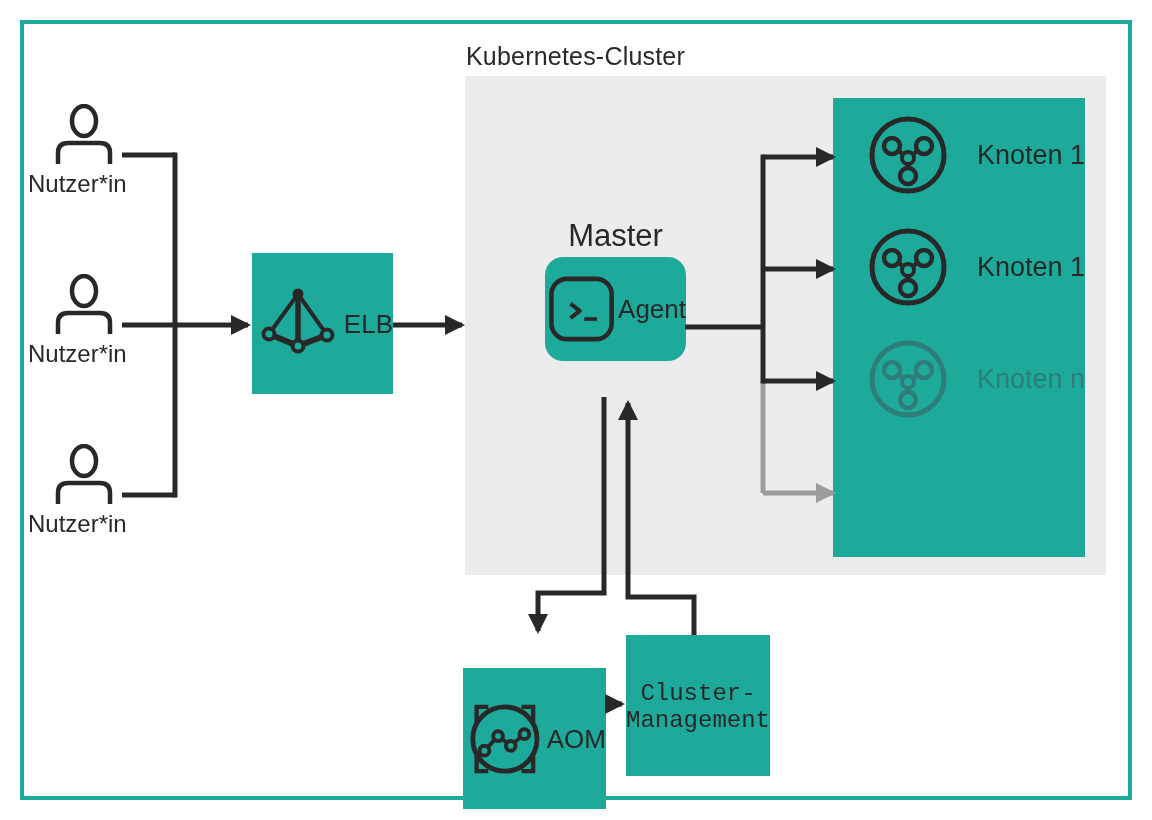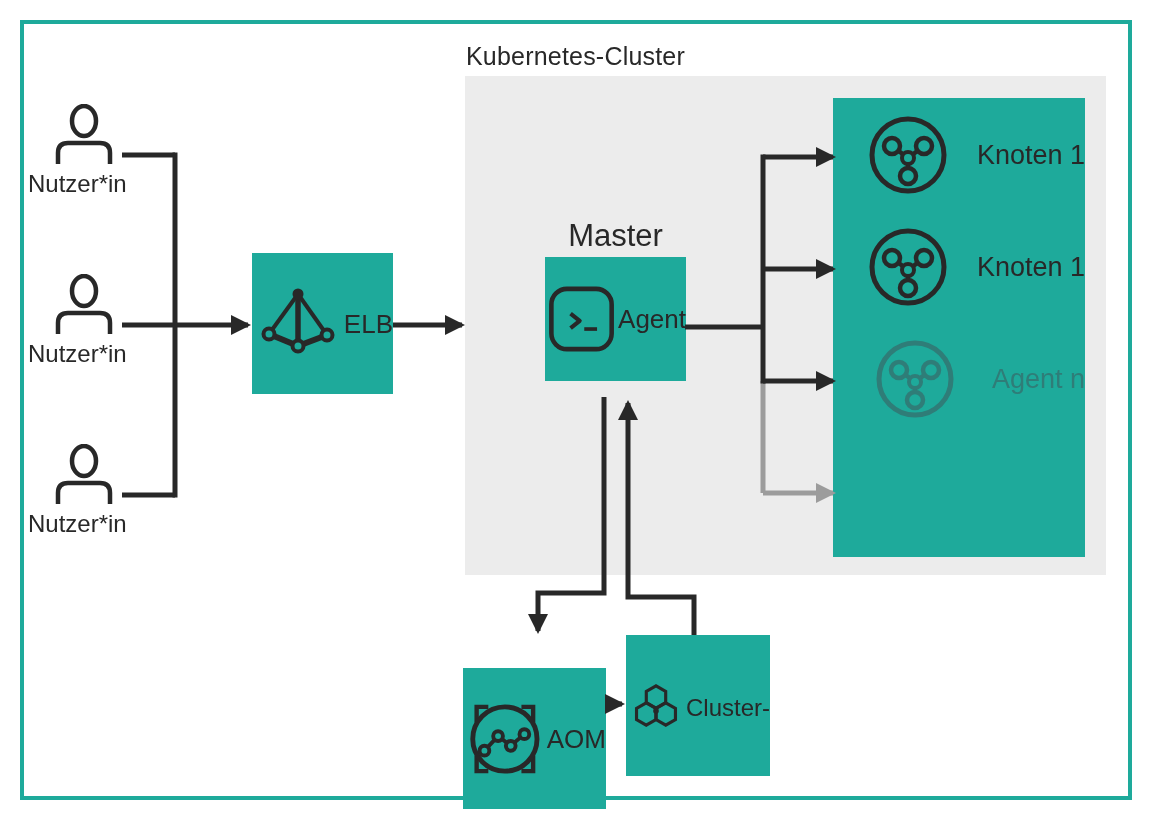--- a/index.html
+++ b/index.html
@@ -13,24 +13,24 @@
   }
   .frame{position:absolute;left:20px;top:20px;width:1112px;height:780px;
     border:4px solid var(--teal);box-sizing:border-box;}
   .region{position:absolute;left:465px;top:76px;width:641px;height:499px;background:var(--region-gray);}
   .title{position:absolute;left:466px;top:42px;font-size:25px;letter-spacing:0.2px;}
   .master{position:absolute;left:545px;top:218px;width:141px;text-align:center;font-size:31px;z-index:1;}
   .box{position:absolute;background:var(--teal);display:flex;flex-direction:row;
     align-items:center;justify-content:center;z-index:1;box-sizing:border-box;}
   .box .lbl{font-size:26px;margin-top:1px;}
   .box-elb{left:252px;top:253px;width:141px;height:141px;}
-  .box-agent{left:545px;top:257px;width:141px;height:124px;}
+  .box-agent{left:545px;top:257px;width:141px;height:104px;border-radius:18px;}
   .box-aom{left:463px;top:668px;width:143px;height:141px;}
   .box-cm{left:626px;top:635px;width:144px;height:141px;}
-  .box-cm .lbl{font-size:24px;line-height:27px;text-align:center;margin-top:3px;}
+  .box-cm .lbl{font-size:24px;line-height:27px;text-align:center;margin-top:3px;font-family:Liberation Mono, monospace;}
   .node-panel{position:absolute;left:833px;top:98px;width:252px;height:459px;background:var(--teal);
     box-sizing:border-box;padding:18px 0 0 26px;display:flex;flex-direction:column;gap:34px;z-index:1;}
   .node-row{display:flex;align-items:center;height:78px;color:var(--dark);}
   .node-row .lbl{font-size:27px;margin-left:20px;white-space:nowrap;}
   .node-row.muted{color:var(--muted-teal);}
   .user{position:absolute;left:28px;width:112px;text-align:left;}
   .user-1{top:104px;} .user-2{top:274px;} .user-3{top:444px;}
   .user .lbl{font-size:24px;margin-top:4px;}
   svg{display:block;margin:0 auto;}
   .sk{stroke:currentColor;fill:none;}
@@ -128,21 +128,21 @@
       <svg width="78" height="78" viewBox="0 0 78 78">
         <circle class="sk" cx="39" cy="39" r="36" stroke-width="5"></circle>
         <line class="sk" x1="39" y1="42" x2="23" y2="30" stroke-width="4.5"></line>
         <line class="sk" x1="39" y1="42" x2="55" y2="30" stroke-width="4.5"></line>
         <line class="sk" x1="39" y1="42" x2="39" y2="60" stroke-width="4.5"></line>
         <circle class="sk fillbg" cx="39" cy="42" r="6" stroke-width="4"></circle>
         <circle class="sk fillbg" cx="23" cy="30" r="8" stroke-width="4.5"></circle>
         <circle class="sk fillbg" cx="55" cy="30" r="8" stroke-width="4.5"></circle>
         <circle class="sk fillbg" cx="39" cy="60" r="8" stroke-width="4.5"></circle>
       </svg>
-      <div class="lbl">Agent n</div>
+      <div class="lbl">Knoten n</div>
     </div>
   </div>
 
   <div class="box box-aom">
     <svg width="86" height="86" viewBox="0 0 86 86">
       <path class="sk" d="M26,10 H14 V26" stroke-width="4.5"></path>
       <path class="sk" d="M60,10 H72 V26" stroke-width="4.5"></path>
       <path class="sk" d="M26,76 H14 V60" stroke-width="4.5"></path>
       <path class="sk" d="M60,76 H72 V60" stroke-width="4.5"></path>
       <circle class="sk" cx="43" cy="43" r="33" stroke-width="5"></circle>
@@ -157,20 +157,21 @@
 
   <div class="box box-cm">
     <svg width="86" height="66" viewBox="0 0 86 66">
       <polygon class="sk" points="43,4 29.1,12 29.1,28 43,36 56.9,28 56.9,12" stroke-width="4.5"></polygon>
       <polygon class="sk" points="29,28.5 15.1,36.5 15.1,52.5 29,60.5 42.9,52.5 42.9,36.5" stroke-width="4.5"></polygon>
       <polygon class="sk" points="57,28.5 43.1,36.5 43.1,52.5 57,60.5 70.9,52.5 70.9,36.5" stroke-width="4.5"></polygon>
       <circle class="filldark" cx="43" cy="40" r="4"></circle>
     </svg>
     <div class="lbl">
       <div>Cluster-</div>
+      <div>Management</div>
     </div>
   </div>
 
   <svg class="connectors" width="1152" height="820" viewBox="0 0 1152 820">
     <defs>
       <marker id="ah-dark" markerUnits="userSpaceOnUse" markerWidth="22" markerHeight="22" refX="17" refY="10" orient="auto">
         <path d="M0,0 L20,10 L0,20 Z" fill="#282828"></path>
       </marker>
       <marker id="ah-gray" markerUnits="userSpaceOnUse" markerWidth="22" markerHeight="22" refX="17" refY="10" orient="auto">
         <path d="M0,0 L20,10 L0,20 Z" fill="#9C9C9C"></path>

